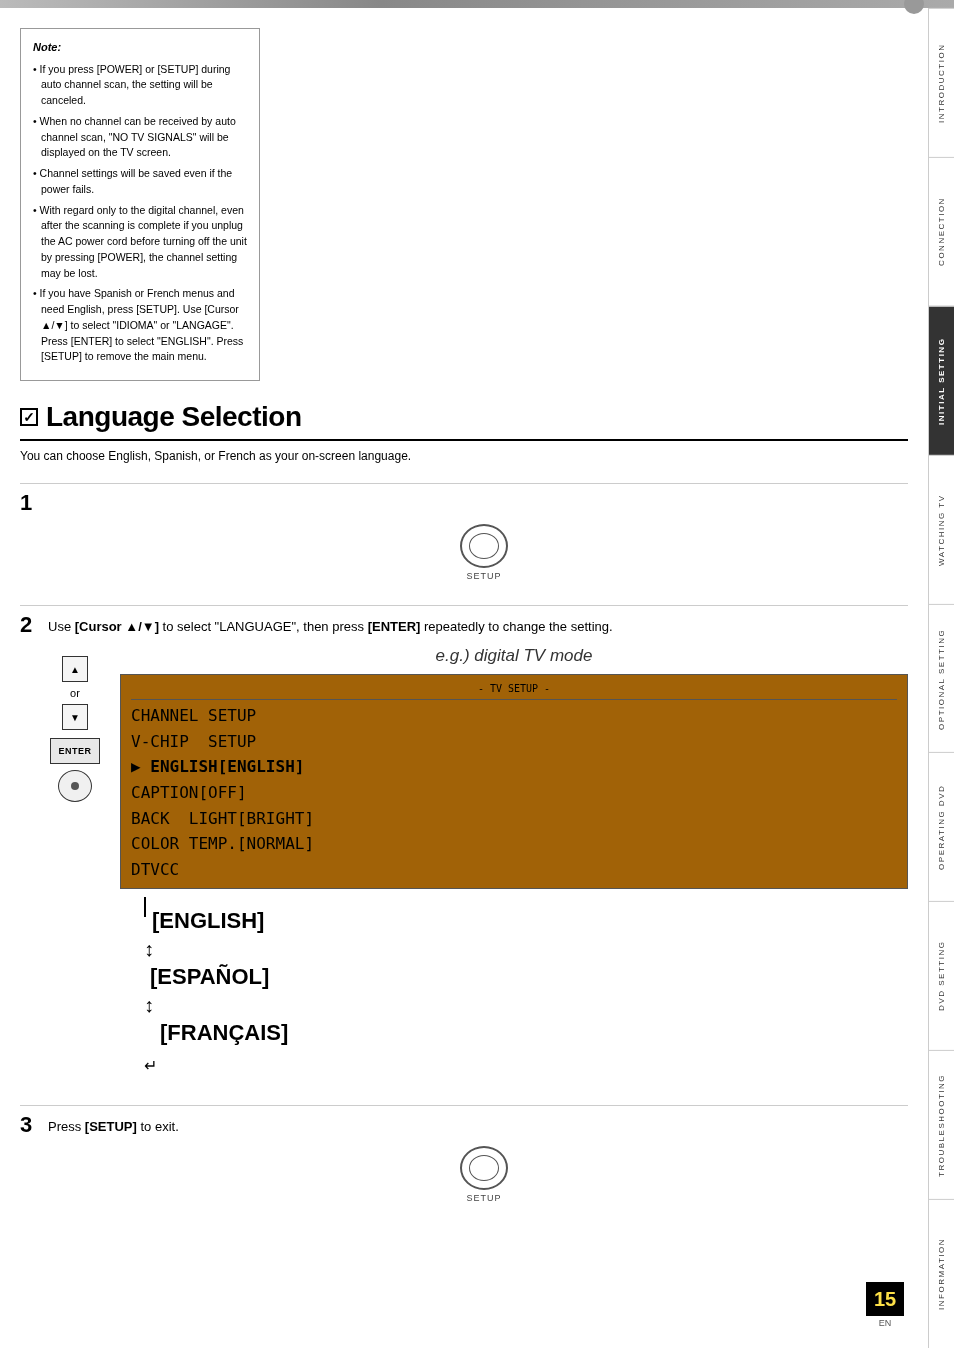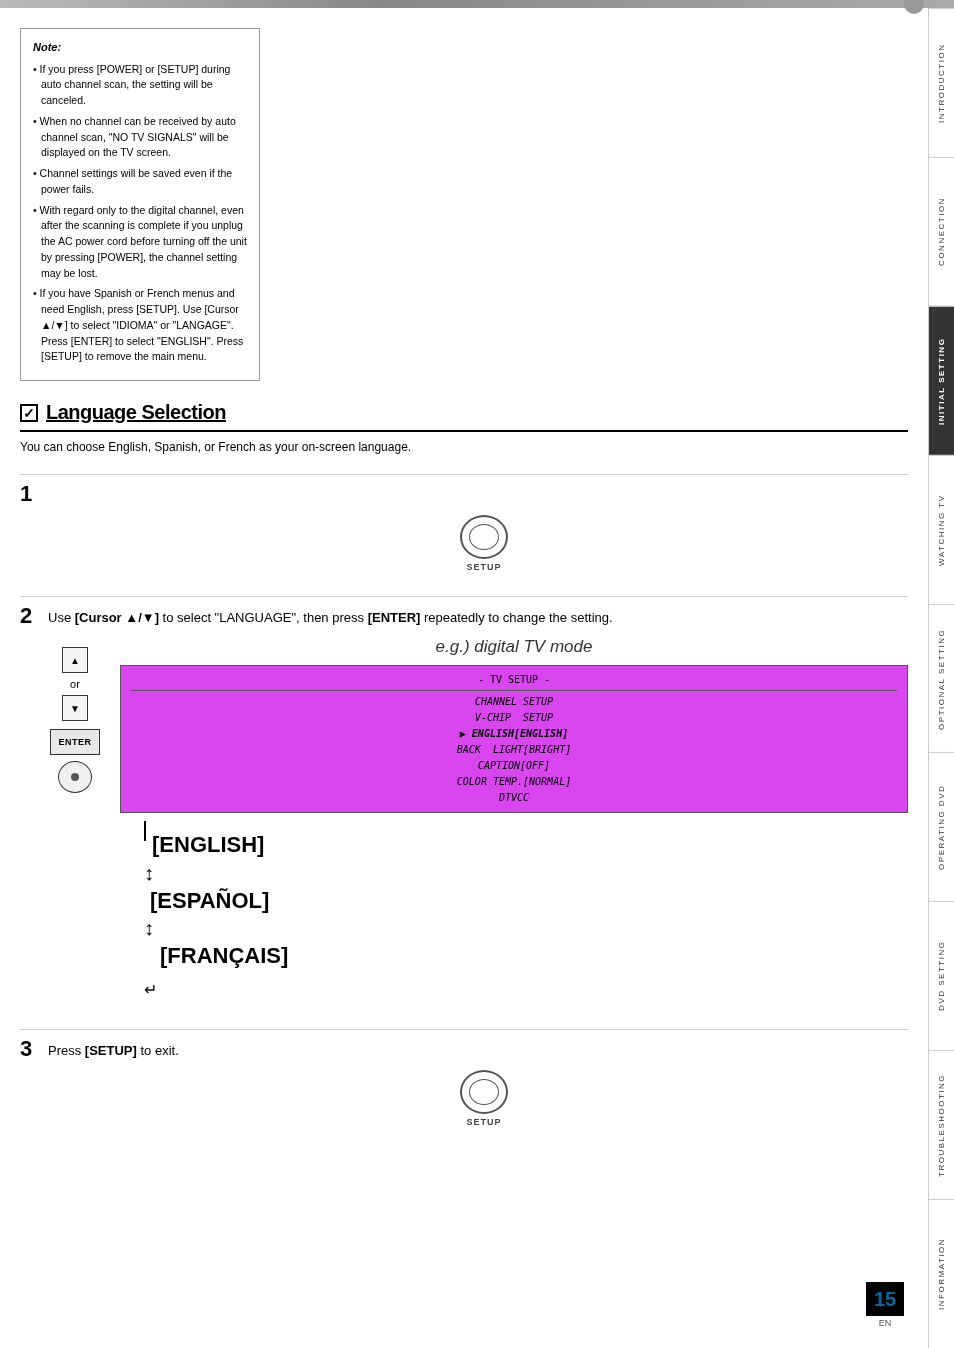--- a/index.html
+++ b/index.html
@@ -77,23 +77,22 @@
       height: 18px;
       border: 2px solid #000;
       display: flex;
       align-items: center;
       justify-content: center;
       font-size: 14px;
       font-weight: bold;
     }
 
     .page-title {
-      font-size: 20px;
-      font-weight: bold;
-      text-decoration: underline;
+      font-size: 28px;
+      font-weight: bold;
       letter-spacing: -0.5px;
     }
 
     .subtitle {
       font-size: 12px;
       margin-bottom: 20px;
       font-weight: normal;
     }
 
     
@@ -150,21 +149,21 @@
       width: 30px;
       height: 26px;
       border: 1.5px solid #555;
       border-radius: 50%;
     }
 
     .setup-label {
       font-size: 9px;
       margin-top: 3px;
       letter-spacing: 1px;
-      font-weight: bold;
+      font-weight: normal;
       color: #444;
     }
 
     
     .step2-content {
       display: flex;
       gap: 20px;
       margin-left: 30px;
       align-items: flex-start;
     }
@@ -241,36 +240,35 @@
       font-style: italic;
     }
 
     .tv-screen {
       border: 1.5px solid #555;
       padding: 6px 10px;
       font-size: 10px;
       font-family: monospace;
       line-height: 1.6;
       min-width: 200px;
-      background: #d946ef;
+      background: #a16207;
     }
 
     .tv-screen .tv-title {
       text-align: center;
       border-bottom: 1px solid #555;
       padding-bottom: 2px;
       margin-bottom: 3px;
       font-size: 10px;
     }
 
     .tv-row {
       display: flex;
-      justify-content: center;
-      font-size: 10px;
-      font-style: italic;
+      justify-content: flex-start;
+      font-size: 16px;
     }
 
     .tv-row.highlighted {
       font-weight: bold;
     }
 
     
     .sidebar {
       width: 26px;
       background: #fff;
@@ -400,26 +398,26 @@
                 </div>
                 <div class="tv-row">
                   <span>V-CHIP&nbsp;&nbsp;SETUP</span>
                     <span></span>
                 </div>
                 <div class="tv-row highlighted">
                   <span>▶ ENGLISH</span>
                     <span>[ENGLISH]</span>
                 </div>
                 <div class="tv-row">
+                  <span>CAPTION</span>
+                    <span>[OFF]</span>
+                </div>
+                <div class="tv-row">
                   <span>BACK&nbsp;&nbsp;LIGHT</span>
                     <span>[BRIGHT]</span>
-                </div>
-                <div class="tv-row">
-                  <span>CAPTION</span>
-                    <span>[OFF]</span>
                 </div>
                 <div class="tv-row">
                   <span>COLOR TEMP.</span>
                     <span>[NORMAL]</span>
                 </div>
                 <div class="tv-row">
                   <span>DTVCC</span>
                     <span></span>
                 </div>
               </div>
@@ -452,21 +450,21 @@
           </div>
           <div class="setup-button">
             <div class="setup-button-circle">
               <div class="setup-button-inner"></div>
             </div>
             <div class="setup-label">SETUP</div>
           </div>
         </div>
 
         <div style="position:absolute; bottom:20px; right:50px;">
-          <div style="background:#000; color:#0369a1; font-size:20px; font-weight:bold; width:38px; height:34px; display:flex; align-items:center; justify-content:center;">15</div>
+          <div style="background:#000; color:#fde047; font-size:20px; font-weight:bold; width:38px; height:34px; display:flex; align-items:center; justify-content:center;">15</div>
           <div style="font-size:9px; color:#555; text-align:center; margin-top:2px;">EN</div>
         </div>
       </div>
     </div>
 
     <div class="sidebar">
       <div class="sidebar-tab">
         <span>INTRODUCTION</span>
       </div>
       <div class="sidebar-tab">

